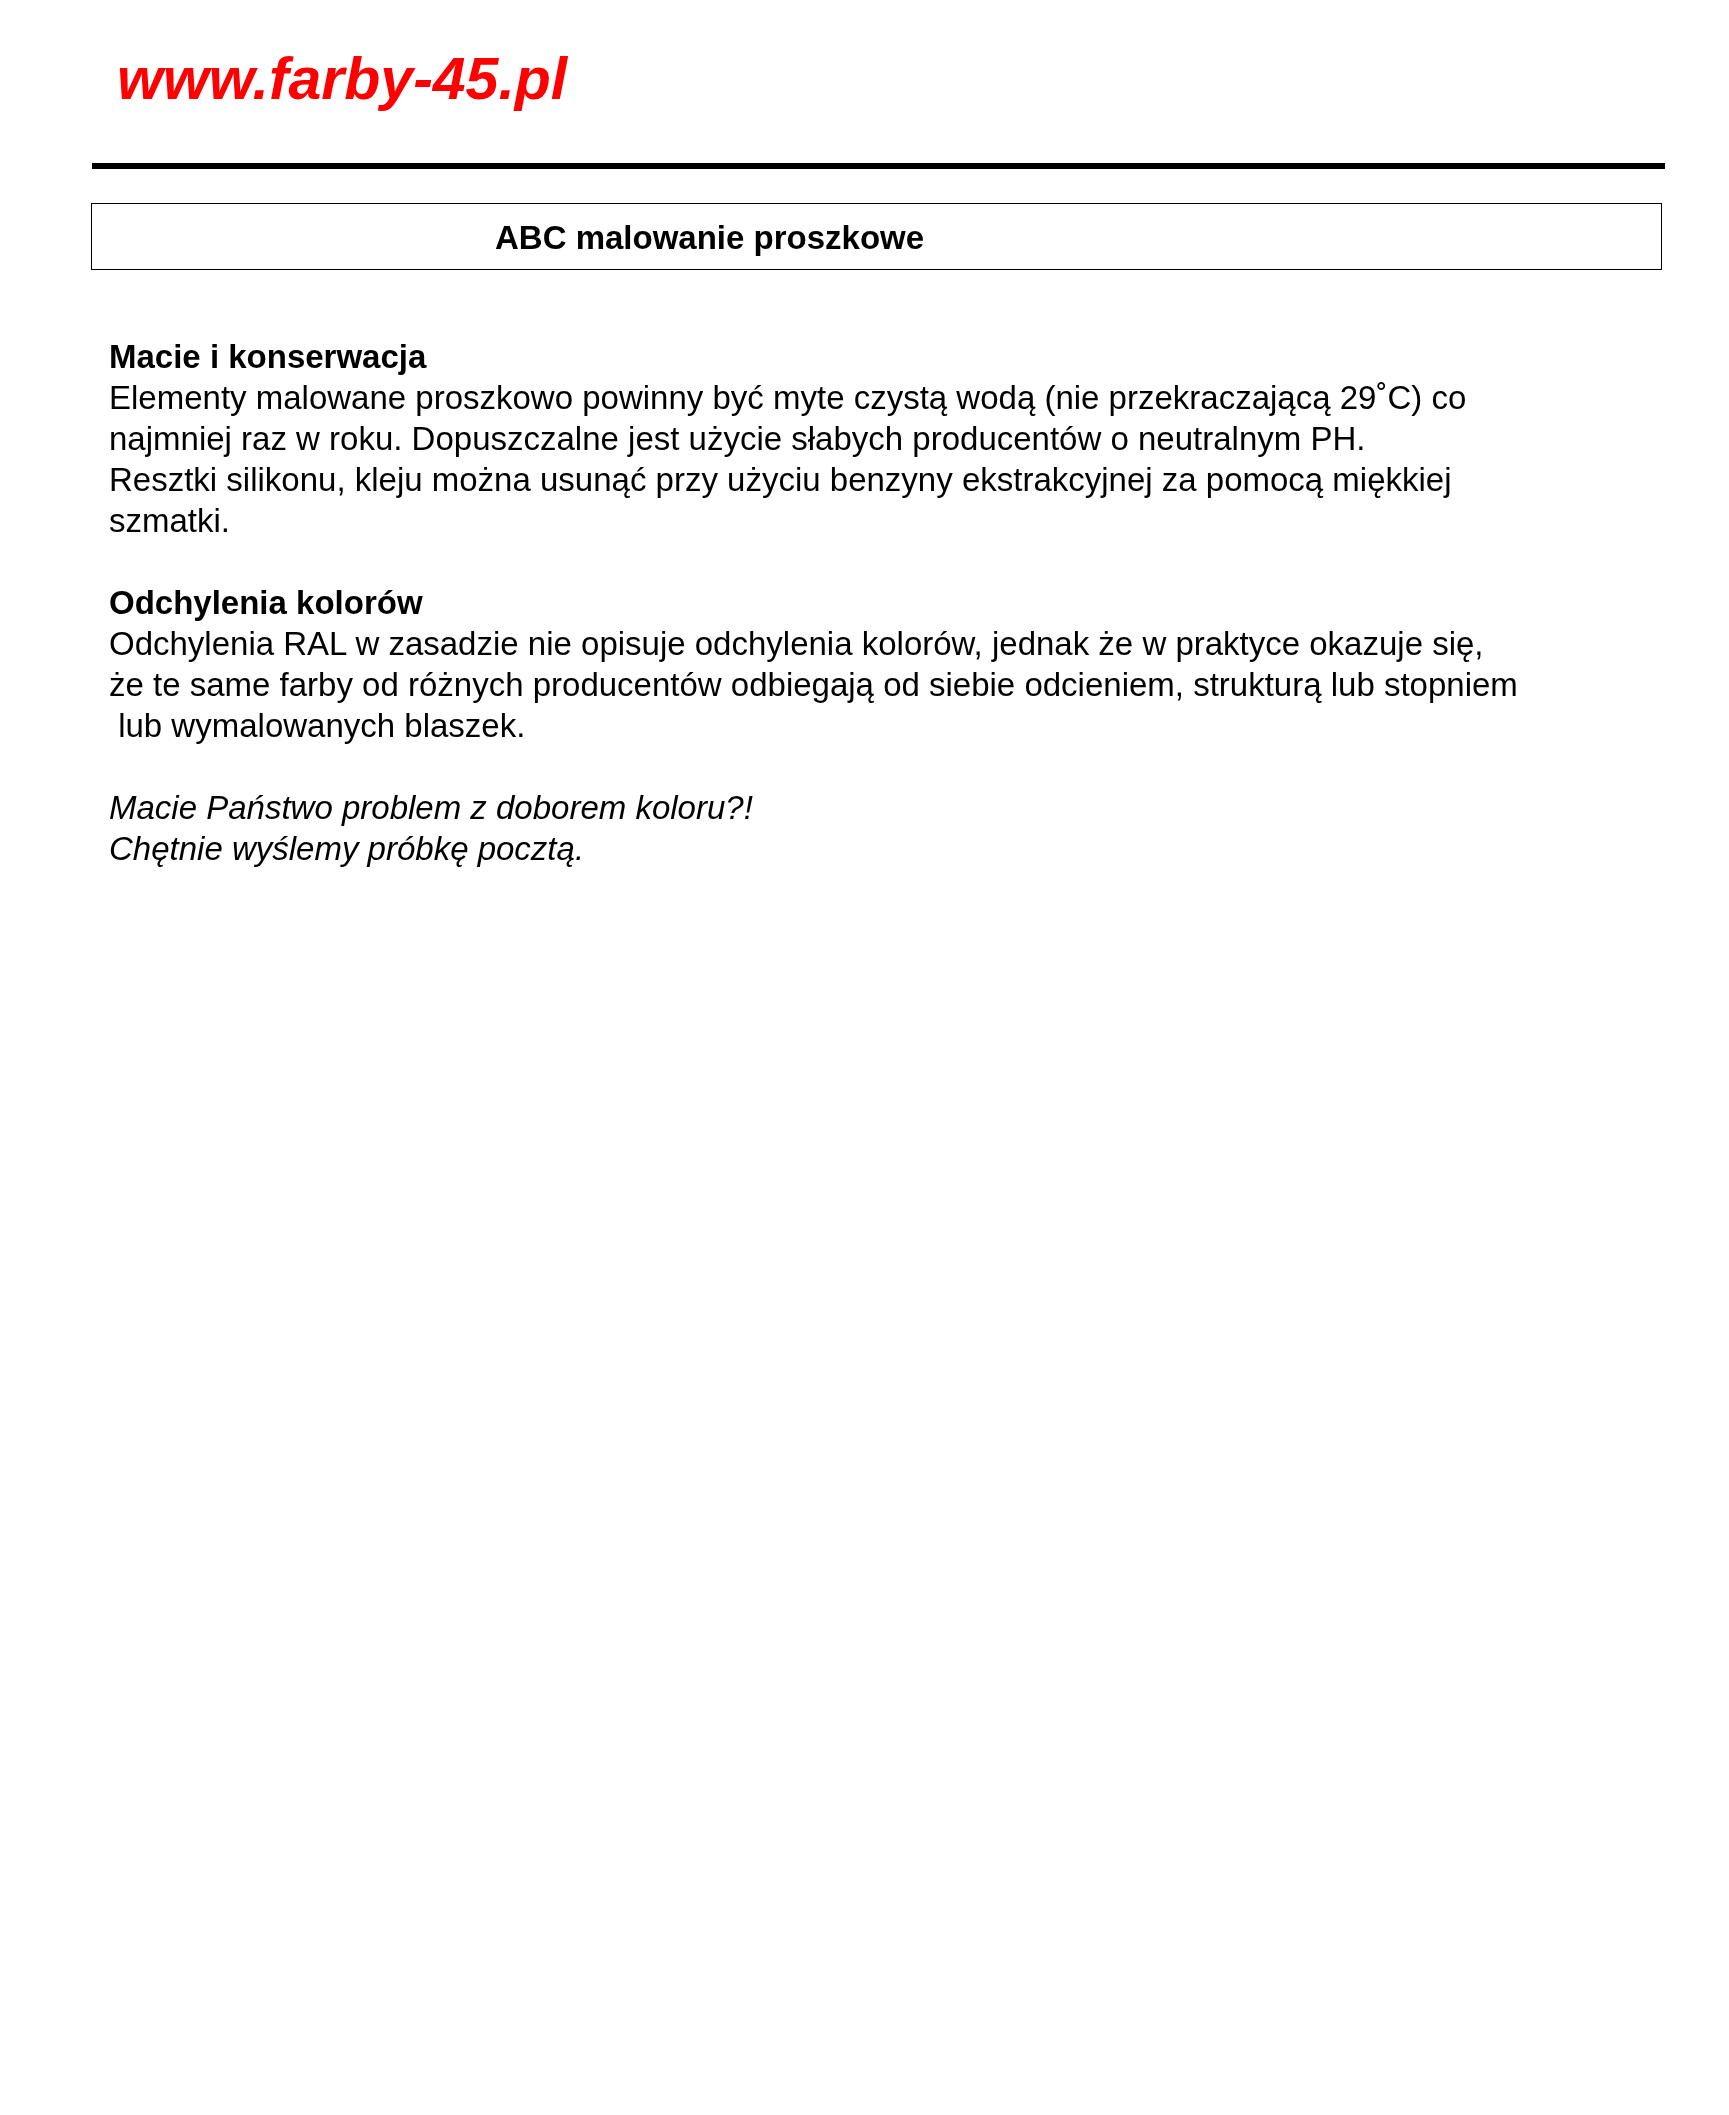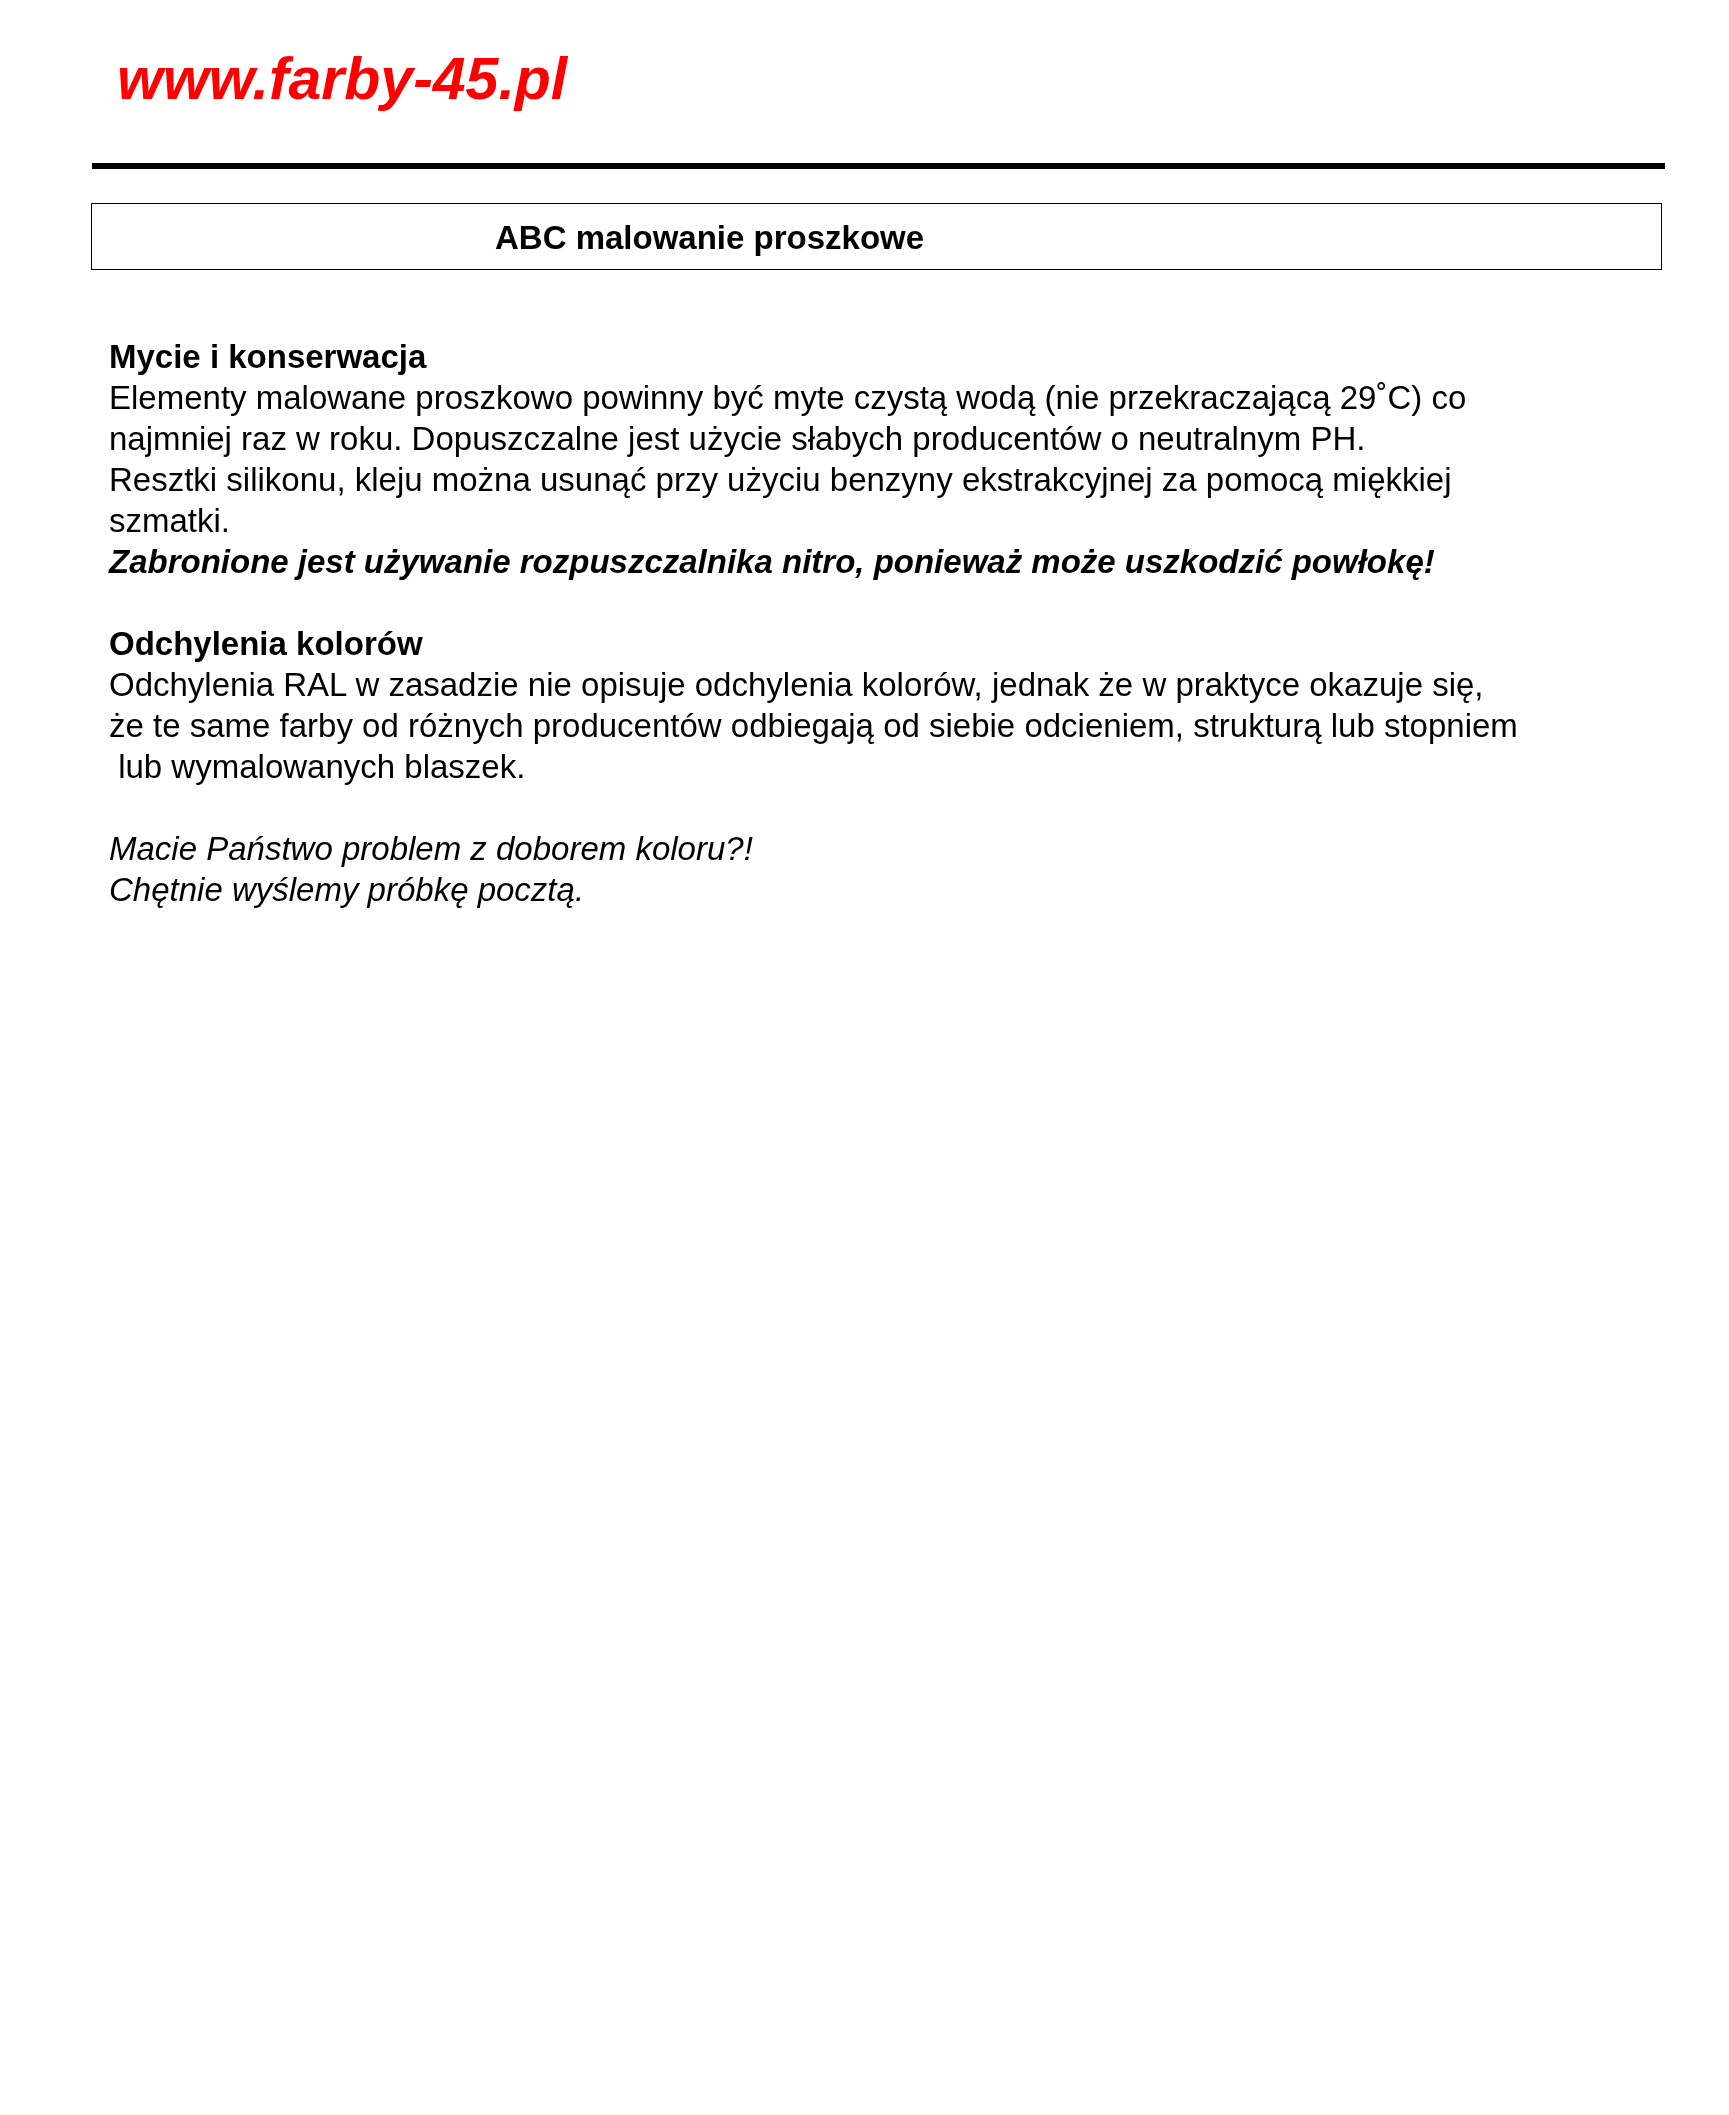--- a/index.html
+++ b/index.html
@@ -24,26 +24,25 @@
 <div class="logo" style="color:#ff0000">www.farby-45.pl</div>
 
 <div class="rule"></div>
 
 <div class="title-box">
   <div class="title-text">ABC malowanie proszkowe</div>
 </div>
 
 <div class="content">
   <section>
-    <div class="line bold">Mycie i konserwacja</div>
+    <div class="line bold">Macie i konserwacja</div>
     <div class="line">Elementy malowane proszkowo powinny być myte czystą wodą (nie przekraczającą 29˚C) co</div>
     <div class="line">najmniej raz w roku. Dopuszczalne jest użycie słabych producentów o neutralnym PH.</div>
     <div class="line">Resztki silikonu, kleju można usunąć przy użyciu benzyny ekstrakcyjnej za pomocą miękkiej</div>
     <div class="line">szmatki.</div>
-    <div class="line bold italic">Zabronione jest używanie rozpuszczalnika nitro, ponieważ może uszkodzić powłokę!</div>
   </section>
   <div class="blank"></div>
   <section>
     <div class="line bold">Odchylenia kolorów</div>
     <div class="line">Odchylenia RAL w zasadzie nie opisuje odchylenia kolorów, jednak że w praktyce okazuje się,</div>
     <div class="line">że te same farby od różnych producentów odbiegają od siebie odcieniem, strukturą lub stopniem</div>
     <div class="line" style="white-space:pre"> lub wymalowanych blaszek.</div>
   </section>
   <div class="blank"></div>
   <section>

